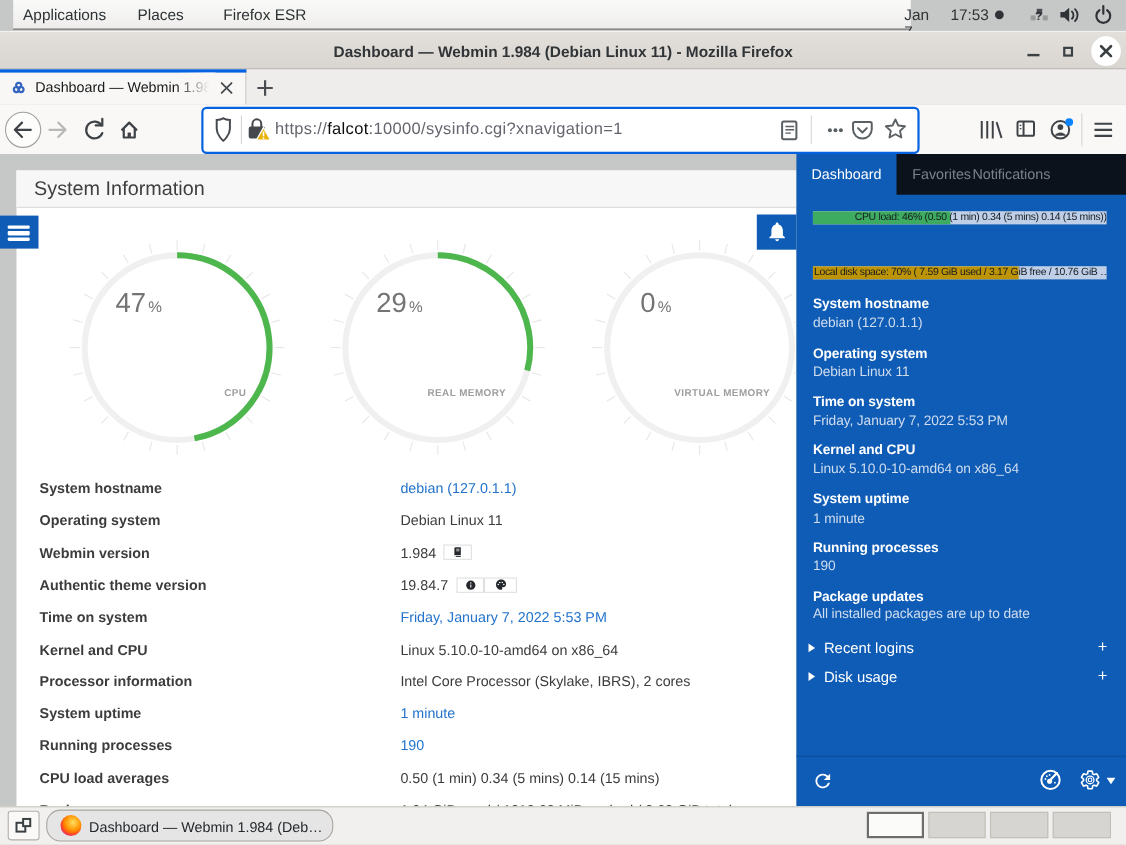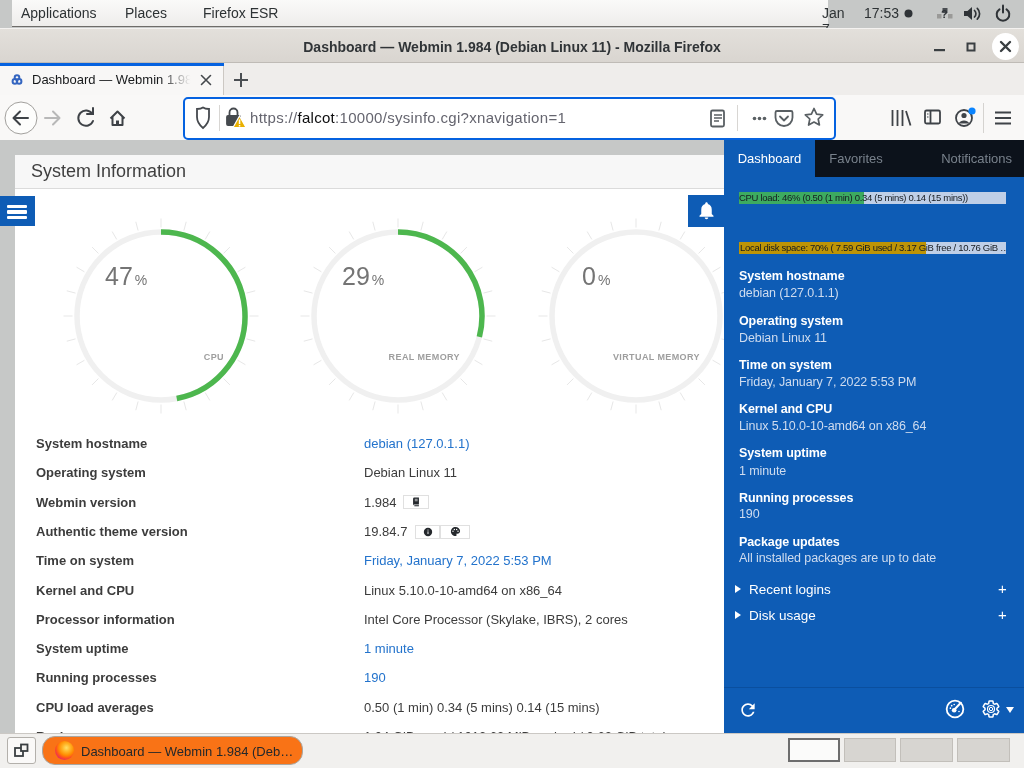--- a/index.html
+++ b/index.html
@@ -40,32 +40,32 @@
 .trow b{font-weight:bold}
 .lnk{color:#2373cc}
 .minibtn{position:absolute;background:#fff;border:1px solid #e0e0e0;display:flex;align-items:center;justify-content:center}
 
 #sidebar{left:724px;top:140px;width:300px;height:593px;background:#0e5cb5;color:#fff}
 #sidetabs{position:absolute;left:91px;top:0;width:209px;height:37px;background:#0c121b}
 .sidetab{position:absolute;top:11px;font-size:13px;color:#79828c}
 #tab-dash{position:absolute;left:0;top:11px;width:91px;text-align:center;font-size:13px;color:#fff}
 .pbar{position:absolute;left:15px;width:267px;height:12px;background:#bfcfe7;overflow:hidden;font-size:9.5px;letter-spacing:-0.3px;line-height:12.5px;color:#161b20;white-space:nowrap}
 .pfill{position:absolute;left:0;top:0;height:12px}
-.ptext{position:absolute;left:0;top:0;width:267px;text-align:left}
+.ptext{position:absolute;left:0;top:0;width:267px;text-align:right}
 .ptextl{position:absolute;left:1px;top:0}
 .slabel{position:absolute;left:15px;font-weight:bold;font-size:12.5px;letter-spacing:-0.1px;color:#fff;white-space:nowrap}
 .sval{position:absolute;left:15px;font-size:12.5px;letter-spacing:-0.1px;color:#cfdcef;white-space:nowrap}
 .scollapse{position:absolute;left:25px;font-weight:normal;font-size:13.5px;color:#fff}
 .plus{position:absolute;left:274px;font-size:15px;color:#fff;font-weight:normal}
 .tri{position:absolute;left:11px;width:0;height:0;border-left:6px solid #fff;border-top:4.5px solid transparent;border-bottom:4.5px solid transparent}
 #sfoot-line{position:absolute;left:0;top:547px;width:300px;height:1px;background:#0a4f9f}
 
 #taskbar{left:0;top:733px;width:1024px;height:35px;background:#f1f0ee;border-top:1px solid #cbc8c4}
 #tbtn1{left:7px;top:737px;width:29px;height:27px;background:#faf9f8;border:1px solid #b3b0ab;border-radius:3px}
-#tbtn2{left:42px;top:736px;width:261px;height:29px;background:#f97316;border:1px solid #a9a6a1;border-radius:13px;overflow:hidden}
+#tbtn2{left:42px;top:736px;width:261px;height:29px;background:#e5e5e5;border:1px solid #a9a6a1;border-radius:13px;overflow:hidden}
 #tbtn2 span{position:absolute;left:38px;top:7px;font-size:13px;color:#24282b;white-space:nowrap}
 .ws{position:absolute;top:738px;height:24px}
 
 #ws1{left:788px;width:52px;background:#fbfbfa;border:2px solid #6d6d6d}
 #ws2{left:844px;width:52px;background:#d7d5d1;border:1px solid #c2bfba}
 #ws3{left:900px;width:53px;background:#d7d5d1;border:1px solid #c2bfba}
 #ws4{left:957px;width:53px;background:#d7d5d1;border:1px solid #c2bfba}
 svg{position:absolute;overflow:visible}
 </style></head>
 <body>
@@ -319,21 +319,21 @@
   </div>
 <div class="abs" id="bellbtn"></div>
 <svg class="abs" style="left:696px;top:200px" width="21" height="21" viewBox="0 0 24 24">
   <path fill="#fff" d="M12 22c1.1 0 2-.9 2-2h-4c0 1.1.9 2 2 2zm6-6v-5c0-3.07-1.63-5.64-4.5-6.32V4c0-.83-.67-1.5-1.5-1.5s-1.5.67-1.5 1.5v.68C7.64 5.36 6 7.92 6 11v5l-2 2v1h16v-1l-2-2z"></path>
 </svg>
 
 <div class="abs" id="sidebar">
   <div id="sidetabs"></div>
   <div id="tab-dash">Dashboard</div>
   <div class="sidetab" style="left:82px;width:100px;text-align:center">Favorites</div>
-  <div class="sidetab" style="left:160px;width:128px;text-align:right">Notifications</div>
+  <div class="sidetab" style="left:160px;width:128px;text-align:left">Notifications</div>
 
   <div class="pbar" style="top:52px">
     <div class="pfill" style="width:125px;background:#3dab60"></div>
     <div class="ptext">CPU load: 46% (0.50 (1 min) 0.34 (5 mins) 0.14 (15 mins))</div>
   </div>
   <div class="pbar" style="top:101.5px">
     <div class="pfill" style="width:187px;background:#bd9406"></div>
     <div class="ptextl">Local disk space: 70% ( 7.59 GiB used / 3.17 GiB free / 10.76 GiB …</div>
   </div>
 

